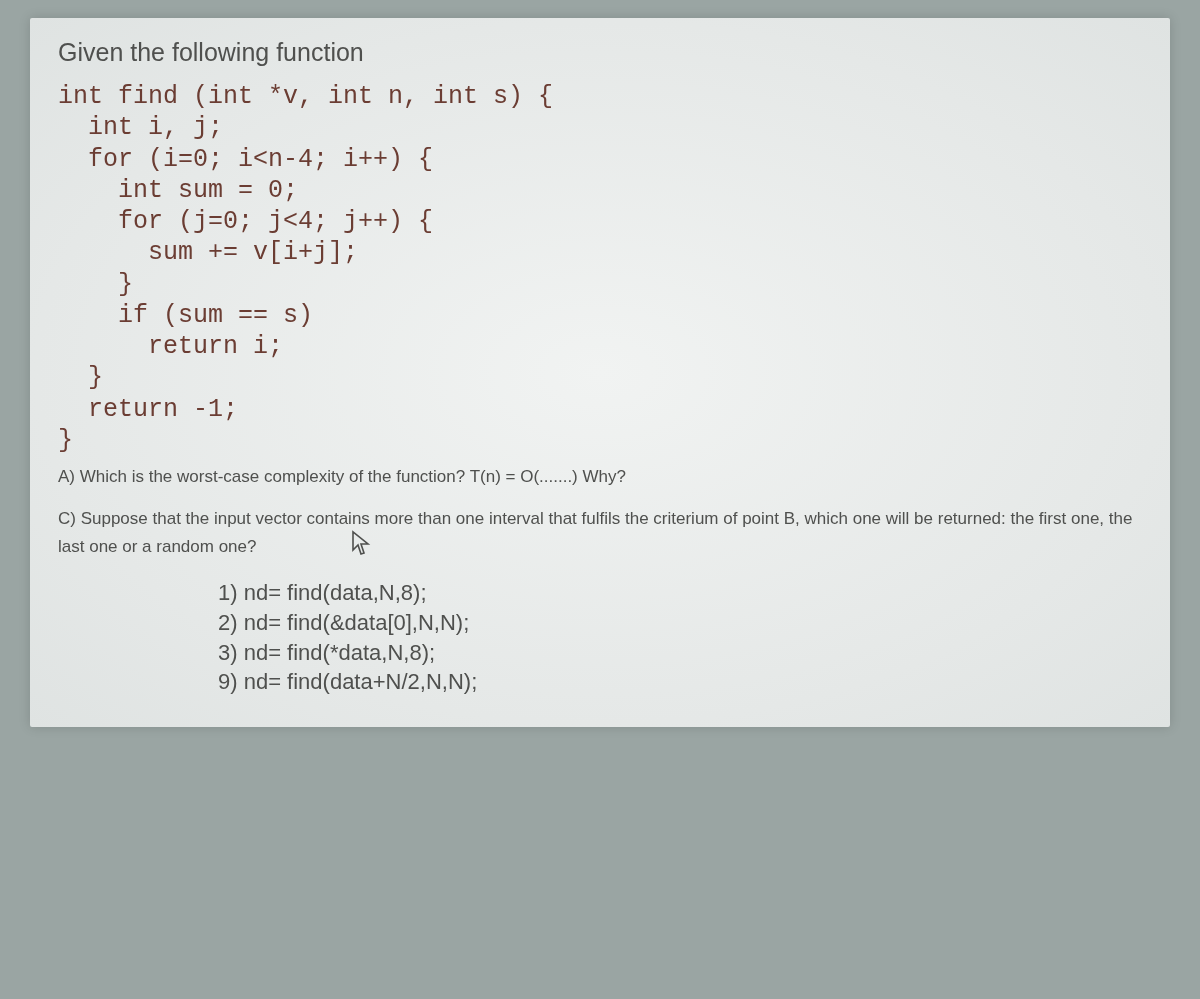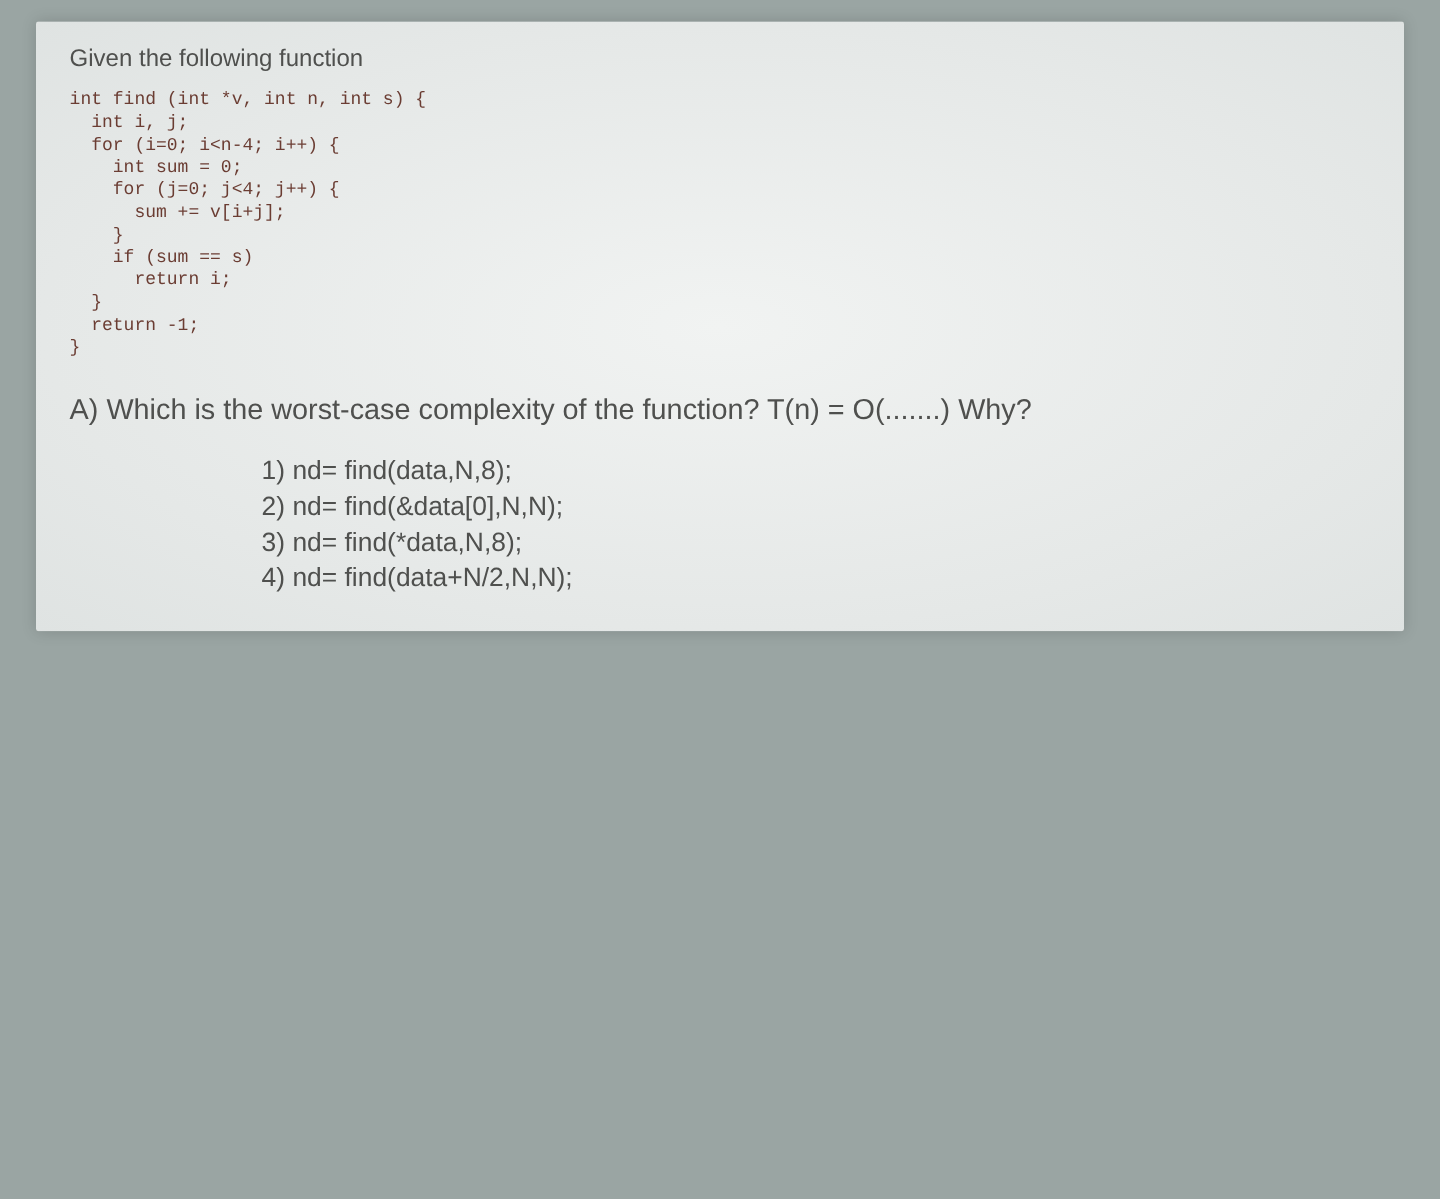--- a/index.html
+++ b/index.html
@@ -14,39 +14,39 @@
     .page {
       background: #eceeee;
       background-image: radial-gradient(ellipse at center, #f1f3f2 0%, #e5e8e7 70%, #dfe3e2 100%);
       margin: 18px 30px;
       padding: 20px 28px 30px 28px;
       border-radius: 2px;
       box-shadow: 0 0 12px rgba(0,0,0,0.15);
       color: #5a5d5b;
     }
     .intro {
-      font-size: 20px;
+      font-size: 25px;
       margin-bottom: 14px;
       color: #4f504e;
     }
     .code {
       font-family: "Courier New", Courier, monospace;
-      font-size: 15px;
+      font-size: 25px;
       line-height: 1.25;
       white-space: pre;
       color: #6b3d33;
-      margin-bottom: 26px;
+      margin-bottom: 10px;
     }
     .heading {
       font-size: 22px;
       color: #4f504e;
       margin-bottom: 14px;
     }
     .question {
-      font-size: 24px;
+      font-size: 17px;
       color: #4f504e;
       margin-bottom: 20px;
       line-height: 1.3;
     }
     .calls {
       margin-left: 160px;
       font-size: 22px;
       color: #4f504e;
       line-height: 1.35;
     }
@@ -74,21 +74,29 @@
 <span>    if (sum == s)</span>
 <span>      return i;</span>
 <span>  }</span>
 <span>  return -1;</span>
 <span>}</span></div>
 
 
   <div class="question">A) Which is the worst-case complexity of the function? T(n) = O(.......) Why?</div>
 
 
+  <div class="question">
+    <span>C) Suppose that the input vector contains more than one interval that fulfils the criterium of point B, which one will be returned: the first one, the last one or a random one?</span>
+    <span class="cursor">
+      <svg width="20" height="26" viewBox="0 0 20 26">
+        <path d="M2 2 L2 20 L7 15 L10 24 L13 23 L10 14 L17 14 Z" fill="none" stroke="#4f504e" stroke-width="1.6"></path>
+      </svg>
+    </span>
+  </div>
 
   <div class="calls">
     <div>1) nd= find(data,N,8);</div>
     <div>2) nd= find(&amp;data[0],N,N);</div>
     <div>3) nd= find(*data,N,8);</div>
-    <div>4) nd= find(data+N/2,N,N);</div>
+    <div>9) nd= find(data+N/2,N,N);</div>
   </div>
 
 </div>
 
 </body></html>

